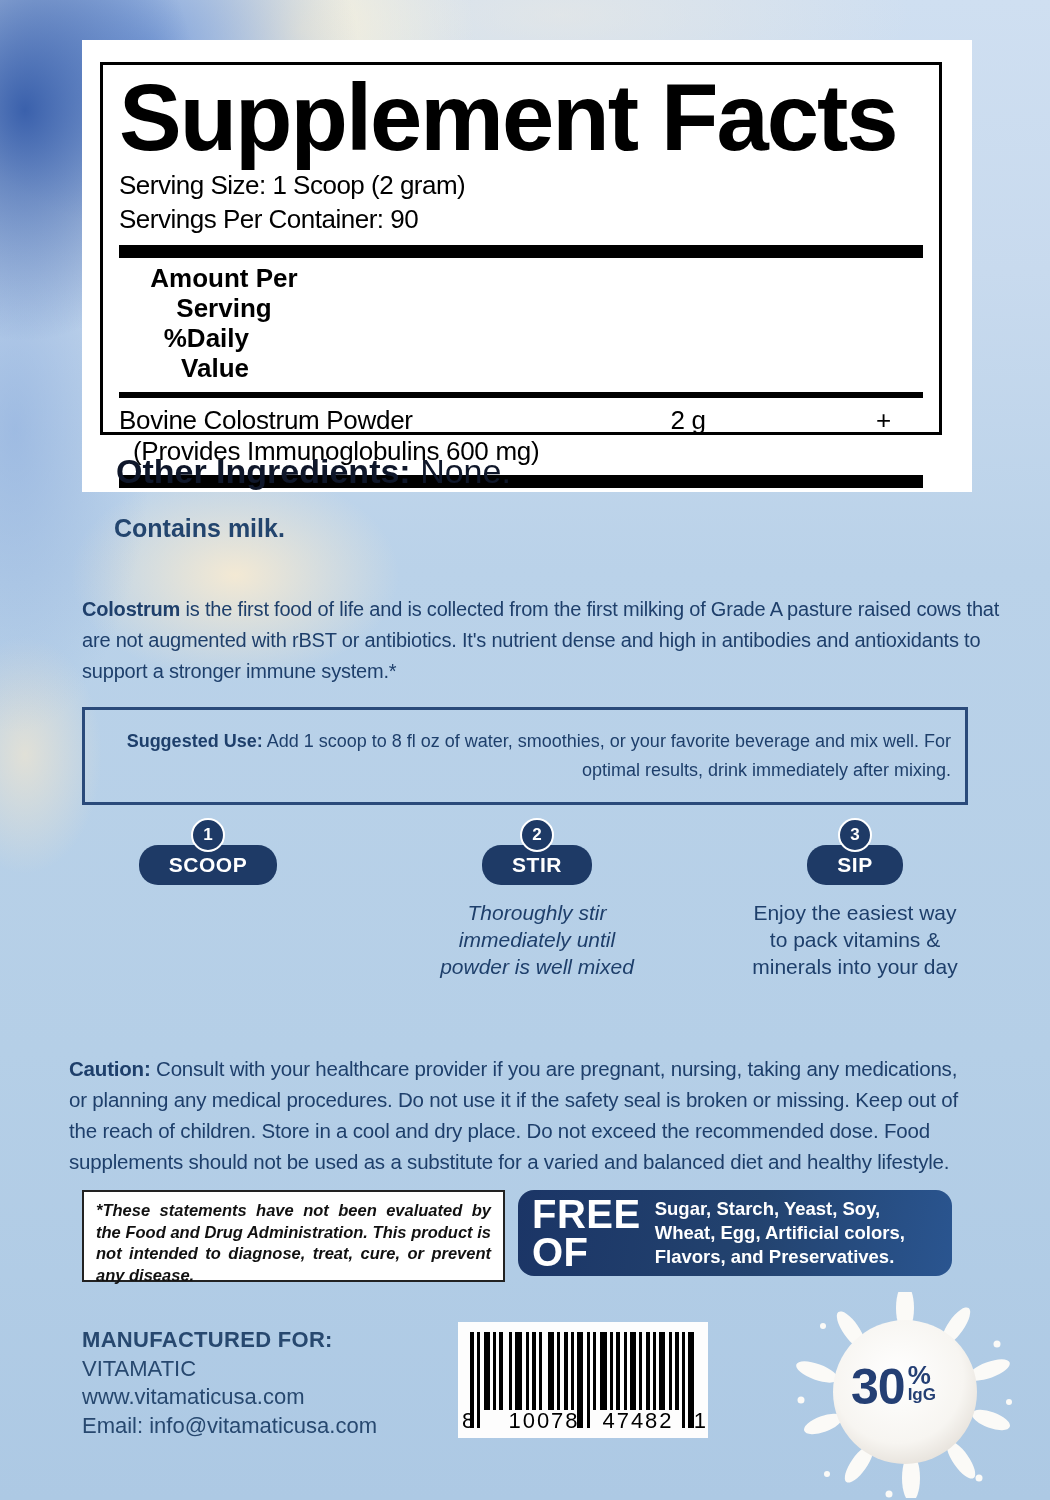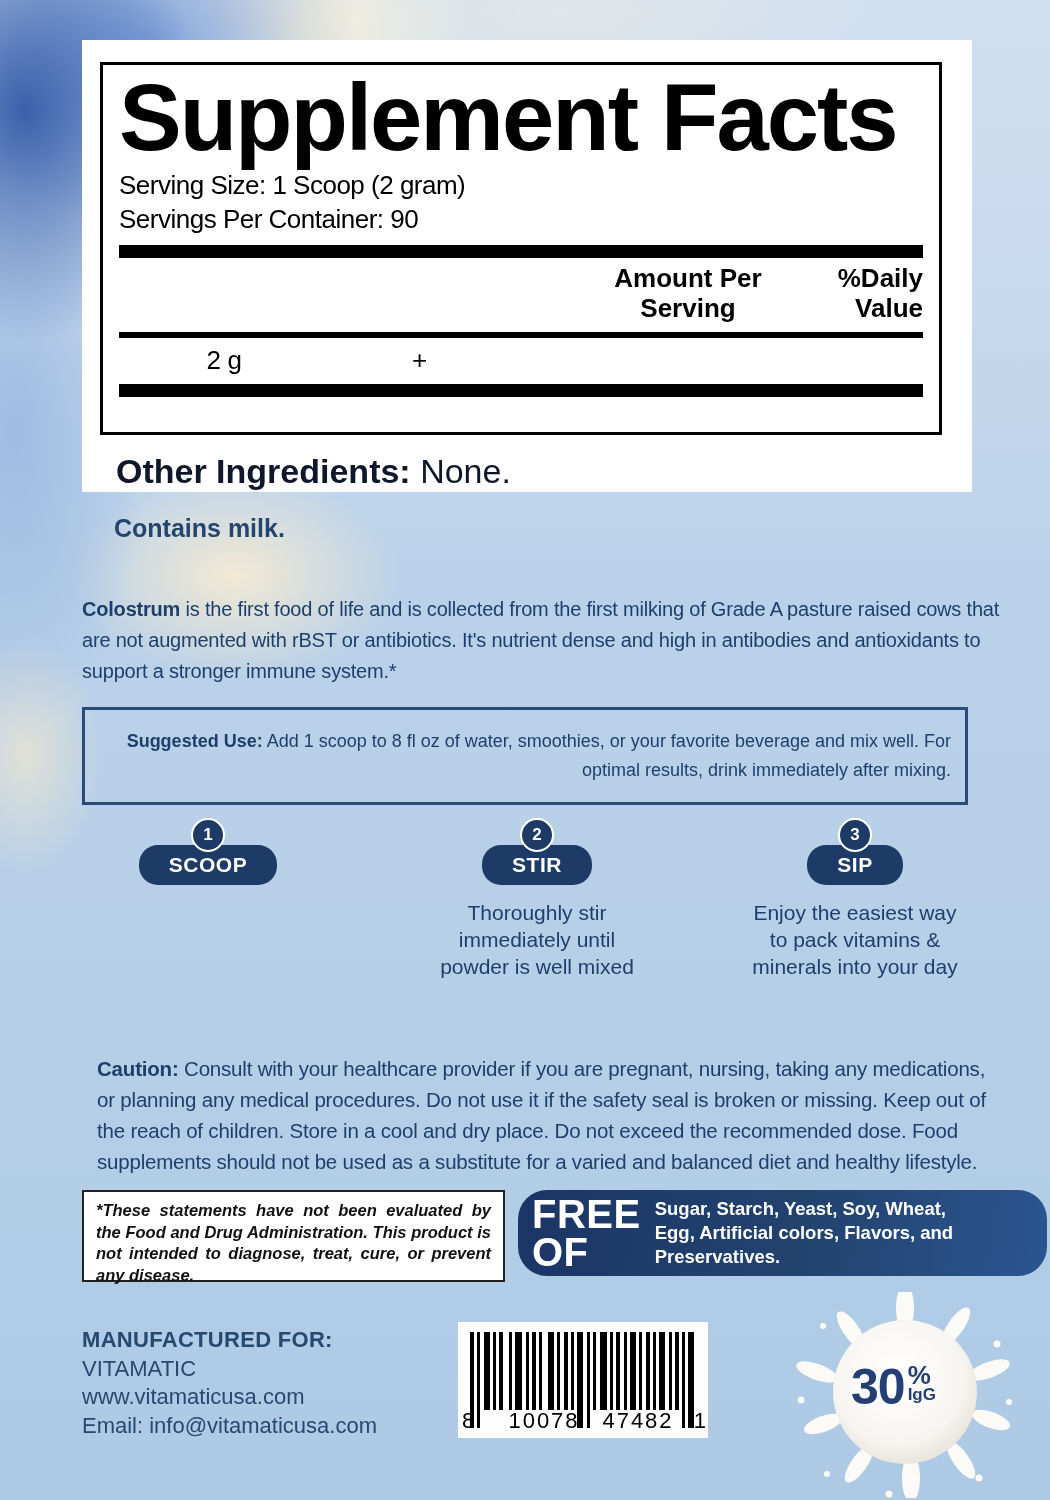--- a/index.html
+++ b/index.html
@@ -27,21 +27,21 @@
   .facts-title{margin:2px 0 8px 0;font-size:94px;font-weight:700;letter-spacing:-2px;line-height:.92;
     white-space:nowrap;}
   .serving-line{font-size:26px;letter-spacing:-.5px;line-height:1.3;}
   .bar{background:#000;}
   .bar.thick{height:13px;margin:8px 0 6px 0;}
   .bar.thin{height:6px;margin:8px 0 6px 0;}
   .frow{display:flex;align-items:flex-start;}
   .c-name{flex:1;}
   .c-amt{width:210px;text-align:center;}
   .c-dv{width:130px;text-align:right;}
-  .hdr{font-weight:700;font-size:26px;line-height:1.15;}
+  .hdr{font-weight:700;font-size:26px;line-height:1.15;flex-direction:column;}
   .ing{font-size:26px;letter-spacing:-.3px;line-height:1.25;}
   .ing-sub{font-size:26px;letter-spacing:-.3px;padding-left:14px;}
   .dv-plus{display:inline-block;margin-right:32px;}
   .footnote{font-size:23px;margin-top:6px;}
   .other-ing{position:absolute;left:34px;top:412px;font-size:34px;color:#0f172a;}
 
   
   .navy{color:#1e3f6b;}
   .allergen{position:absolute;left:114px;top:514px;font-size:25px;font-weight:700;color:#23456e;}
   .description{position:absolute;left:82px;top:574px;width:920px;font-size:20px;letter-spacing:-.2px;
@@ -54,33 +54,33 @@
   .step-badge{width:30px;height:30px;margin:0 auto;border-radius:50%;background:#1e3a66;
     border:2.5px solid #fff;color:#fff;font-size:17px;font-weight:700;line-height:30px;
     box-sizing:content-box;position:relative;z-index:2;}
   .step-pill{display:inline-block;margin-top:-7px;position:relative;z-index:1;background:#1e3a66;
     color:#fff;font-weight:700;font-size:21px;letter-spacing:.5px;padding:8px 30px;border-radius:19px;}
   .step-text{margin:14px auto 0 auto;font-size:21px;line-height:27px;}
   .step1{left:68px;top:818px;width:280px;}
   .step2{left:397px;top:818px;width:280px;}
   .step3{left:715px;top:818px;width:280px;}
   .step1 .step-text{width:248px;}
-  .step2 .step-text{width:230px;}
+  .step2 .step-text{width:230px;font-style:italic;}
   .step3 .step-text{width:226px;}
 
   
-  .caution{position:absolute;left:97px;top:1032px;width:905px;font-size:20.5px;letter-spacing:-.2px;
+  .caution{position:absolute;left:69px;top:1032px;width:905px;font-size:20.5px;letter-spacing:-.2px;
     line-height:31px;}
 
   
   .disclaimer{position:absolute;left:82px;top:1190px;width:423px;height:92px;box-sizing:border-box;
     background:#fff;border:2px solid #222;padding:8px 12px;color:#111;
     font-size:16.5px;font-weight:700;font-style:italic;line-height:21.5px;text-align:justify;}
-  .free-of{position:absolute;left:518px;top:1190px;width:529px;height:86px;box-sizing:border-box;
-    border-radius:29px;background:linear-gradient(100deg,#1b3566 0%,#23436f 55%,#2a5590 100%);
+  .free-of{position:absolute;left:518px;top:1190px;width:434px;height:86px;box-sizing:border-box;
+    border-radius:16px;background:linear-gradient(100deg,#1b3566 0%,#23436f 55%,#2a5590 100%);
     color:#fff;display:flex;align-items:center;padding:8px 14px;}
   .free-words{font-size:40px;font-weight:700;line-height:.95;letter-spacing:.5px;margin-right:14px;}
   .free-items{font-size:18.5px;font-weight:700;line-height:24px;width:320px;}
 
   
   .manufacturer{position:absolute;left:82px;top:1326px;color:#27486f;font-size:22px;line-height:28.5px;}
   .manufacturer .bold{font-weight:700;letter-spacing:.3px;}
   .barcode{position:absolute;left:458px;top:1322px;width:250px;height:116px;background:#fdfdfd;}
   .bars{position:absolute;left:12px;top:10px;width:226px;height:96px;}
   .bars .b{position:absolute;top:0;background:#000;height:78px;}
@@ -118,20 +118,24 @@
           <div>Amount Per</div>
           <div>Serving</div>
         </div>
         <div class="c-dv">
           <div>%Daily</div>
           <div>Value</div>
         </div>
       </div>
       <div class="bar thin"></div>
       <div class="frow">
+        <div class="c-name">
+          <div class="ing">Bovine Colostrum Powder</div>
+          <div class="ing-sub">(Provides Immunoglobulins 600 mg)</div>
+        </div>
         <div class="c-amt ing">2 g</div>
         <div class="c-dv ing"><span class="dv-plus">+</span></div>
       </div>
       <div class="bar thick"></div>
     </div>
     <div class="other-ing">
       <b>Other Ingredients:</b>
       <span>None.</span>
     </div>
   </section>

